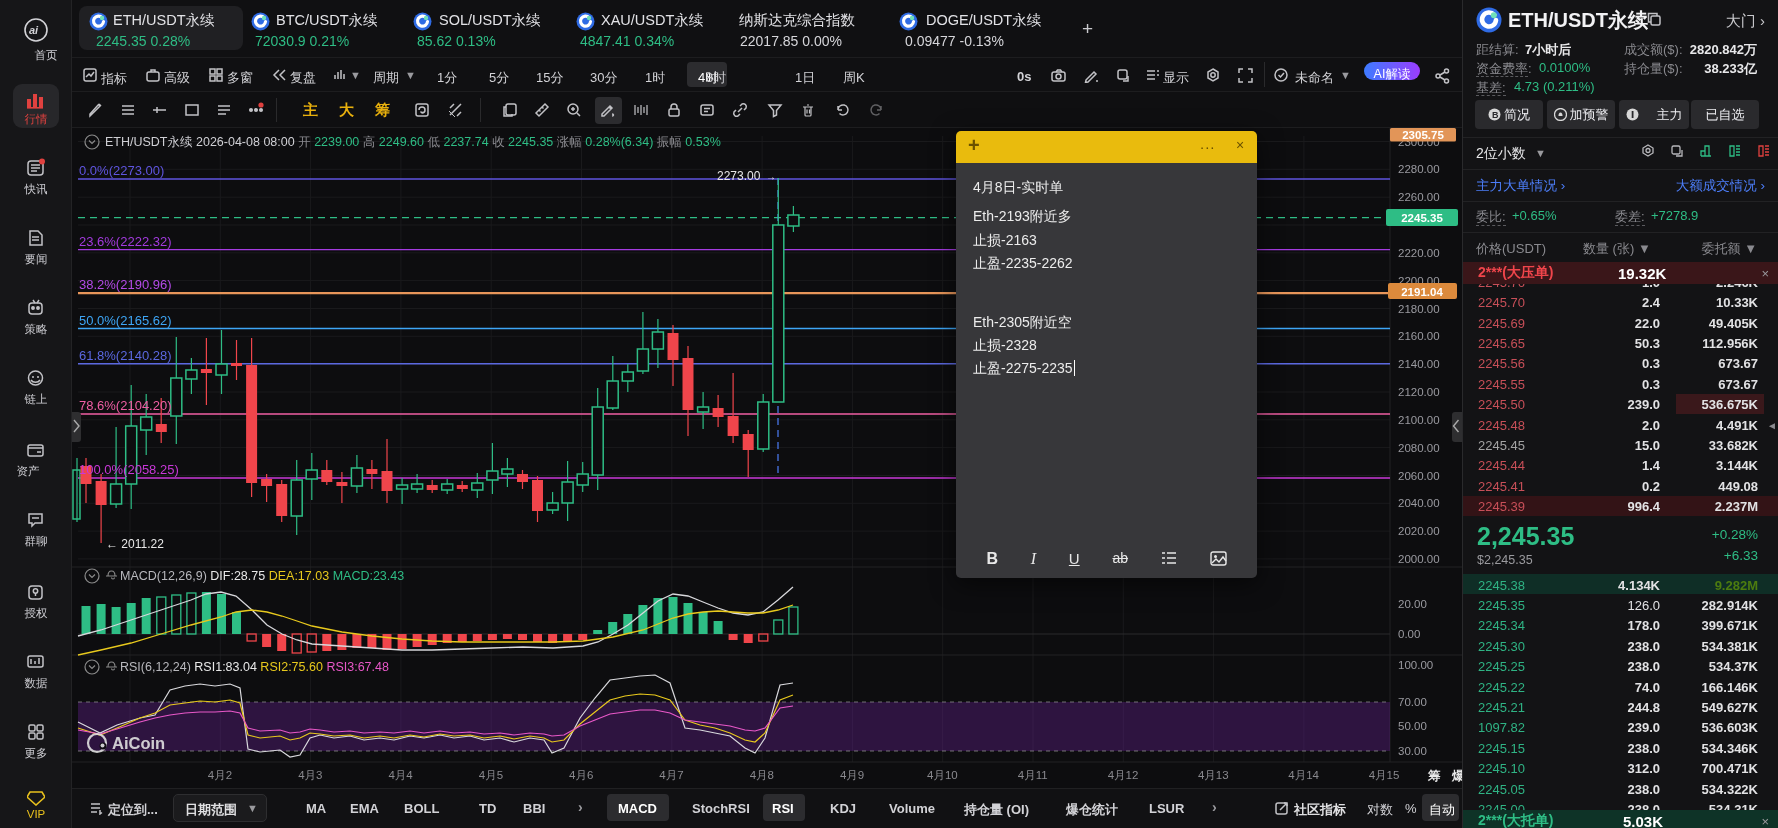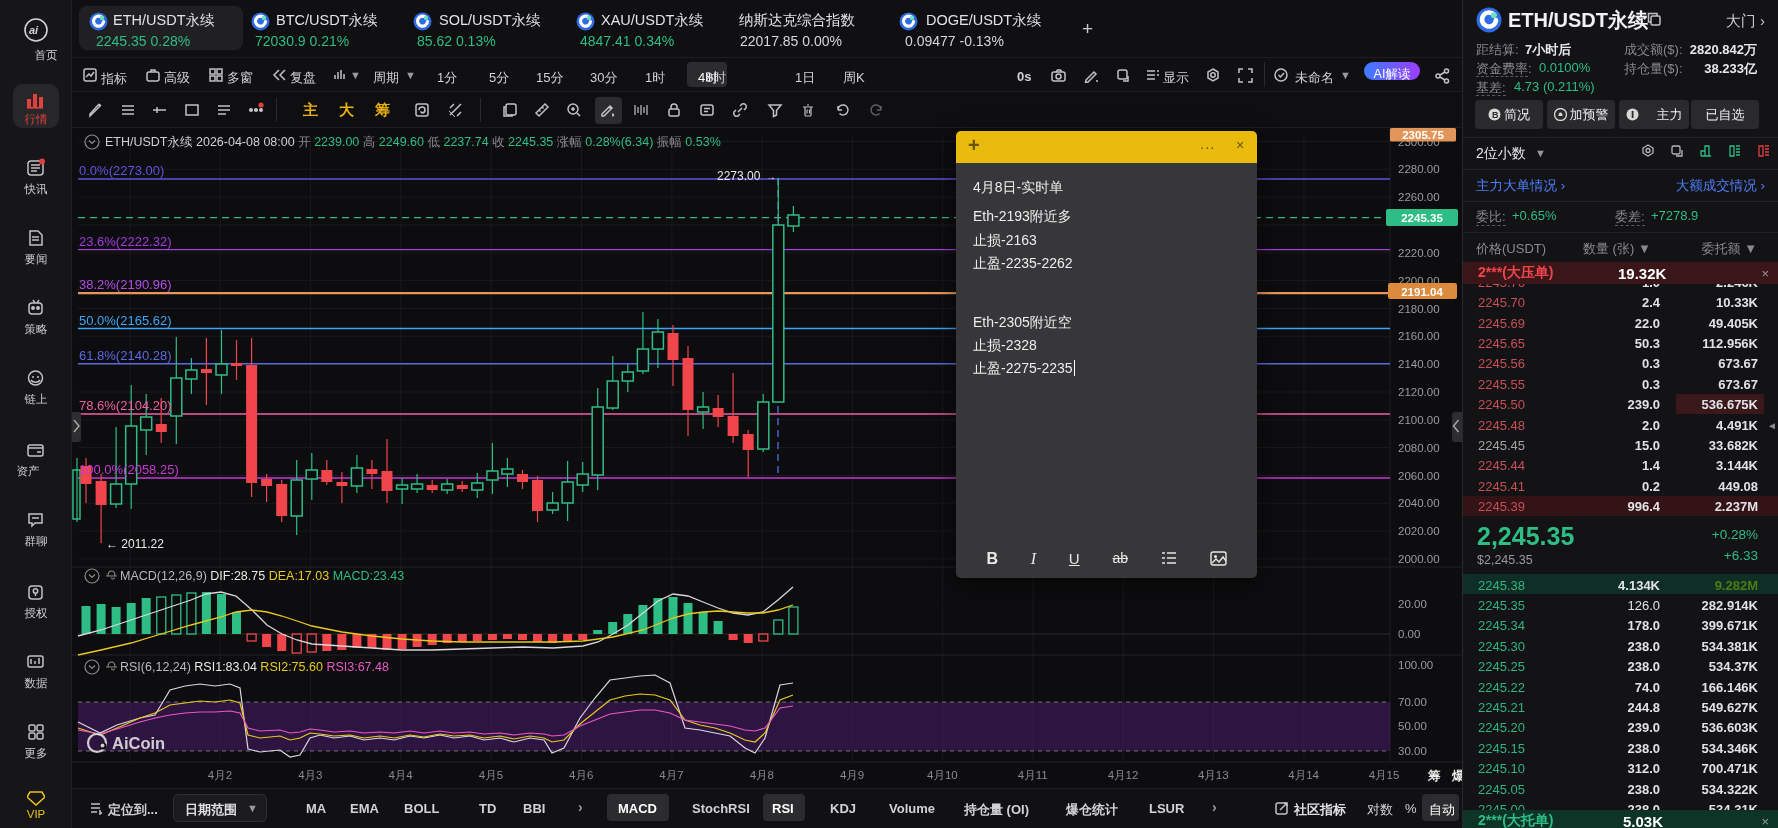--- a/index.html
+++ b/index.html
@@ -768,21 +768,21 @@
 <div class="abs" style="right:20px;top:639px;font-size:13px;color:#e2e2e4;font-weight:600">534.381K</div>
 <div class="abs" style="left:15px;top:659px;font-size:13px;color:#2FB384">2245.25</div>
 <div class="abs" style="right:118px;top:659px;font-size:13px;color:#e2e2e4;font-weight:600">238.0</div>
 <div class="abs" style="right:20px;top:659px;font-size:13px;color:#e2e2e4;font-weight:600">534.37K</div>
 <div class="abs" style="left:15px;top:680px;font-size:13px;color:#2FB384">2245.22</div>
 <div class="abs" style="right:118px;top:680px;font-size:13px;color:#e2e2e4;font-weight:600">74.0</div>
 <div class="abs" style="right:20px;top:680px;font-size:13px;color:#e2e2e4;font-weight:600">166.146K</div>
 <div class="abs" style="left:15px;top:700px;font-size:13px;color:#2FB384">2245.21</div>
 <div class="abs" style="right:118px;top:700px;font-size:13px;color:#e2e2e4;font-weight:600">244.8</div>
 <div class="abs" style="right:20px;top:700px;font-size:13px;color:#e2e2e4;font-weight:600">549.627K</div>
-<div class="abs" style="left:15px;top:720px;font-size:13px;color:#2FB384">2245.20</div>
+<div class="abs" style="left:15px;top:720px;font-size:13px;color:#2FB384">1097.82</div>
 <div class="abs" style="right:118px;top:720px;font-size:13px;color:#e2e2e4;font-weight:600">239.0</div>
 <div class="abs" style="right:20px;top:720px;font-size:13px;color:#e2e2e4;font-weight:600">536.603K</div>
 <div class="abs" style="left:15px;top:741px;font-size:13px;color:#2FB384">2245.15</div>
 <div class="abs" style="right:118px;top:741px;font-size:13px;color:#e2e2e4;font-weight:600">238.0</div>
 <div class="abs" style="right:20px;top:741px;font-size:13px;color:#e2e2e4;font-weight:600">534.346K</div>
 <div class="abs" style="left:15px;top:761px;font-size:13px;color:#2FB384">2245.10</div>
 <div class="abs" style="right:118px;top:761px;font-size:13px;color:#e2e2e4;font-weight:600">312.0</div>
 <div class="abs" style="right:20px;top:761px;font-size:13px;color:#e2e2e4;font-weight:600">700.471K</div>
 <div class="abs" style="left:15px;top:782px;font-size:13px;color:#2FB384">2245.05</div>
 <div class="abs" style="right:118px;top:782px;font-size:13px;color:#e2e2e4;font-weight:600">238.0</div>

